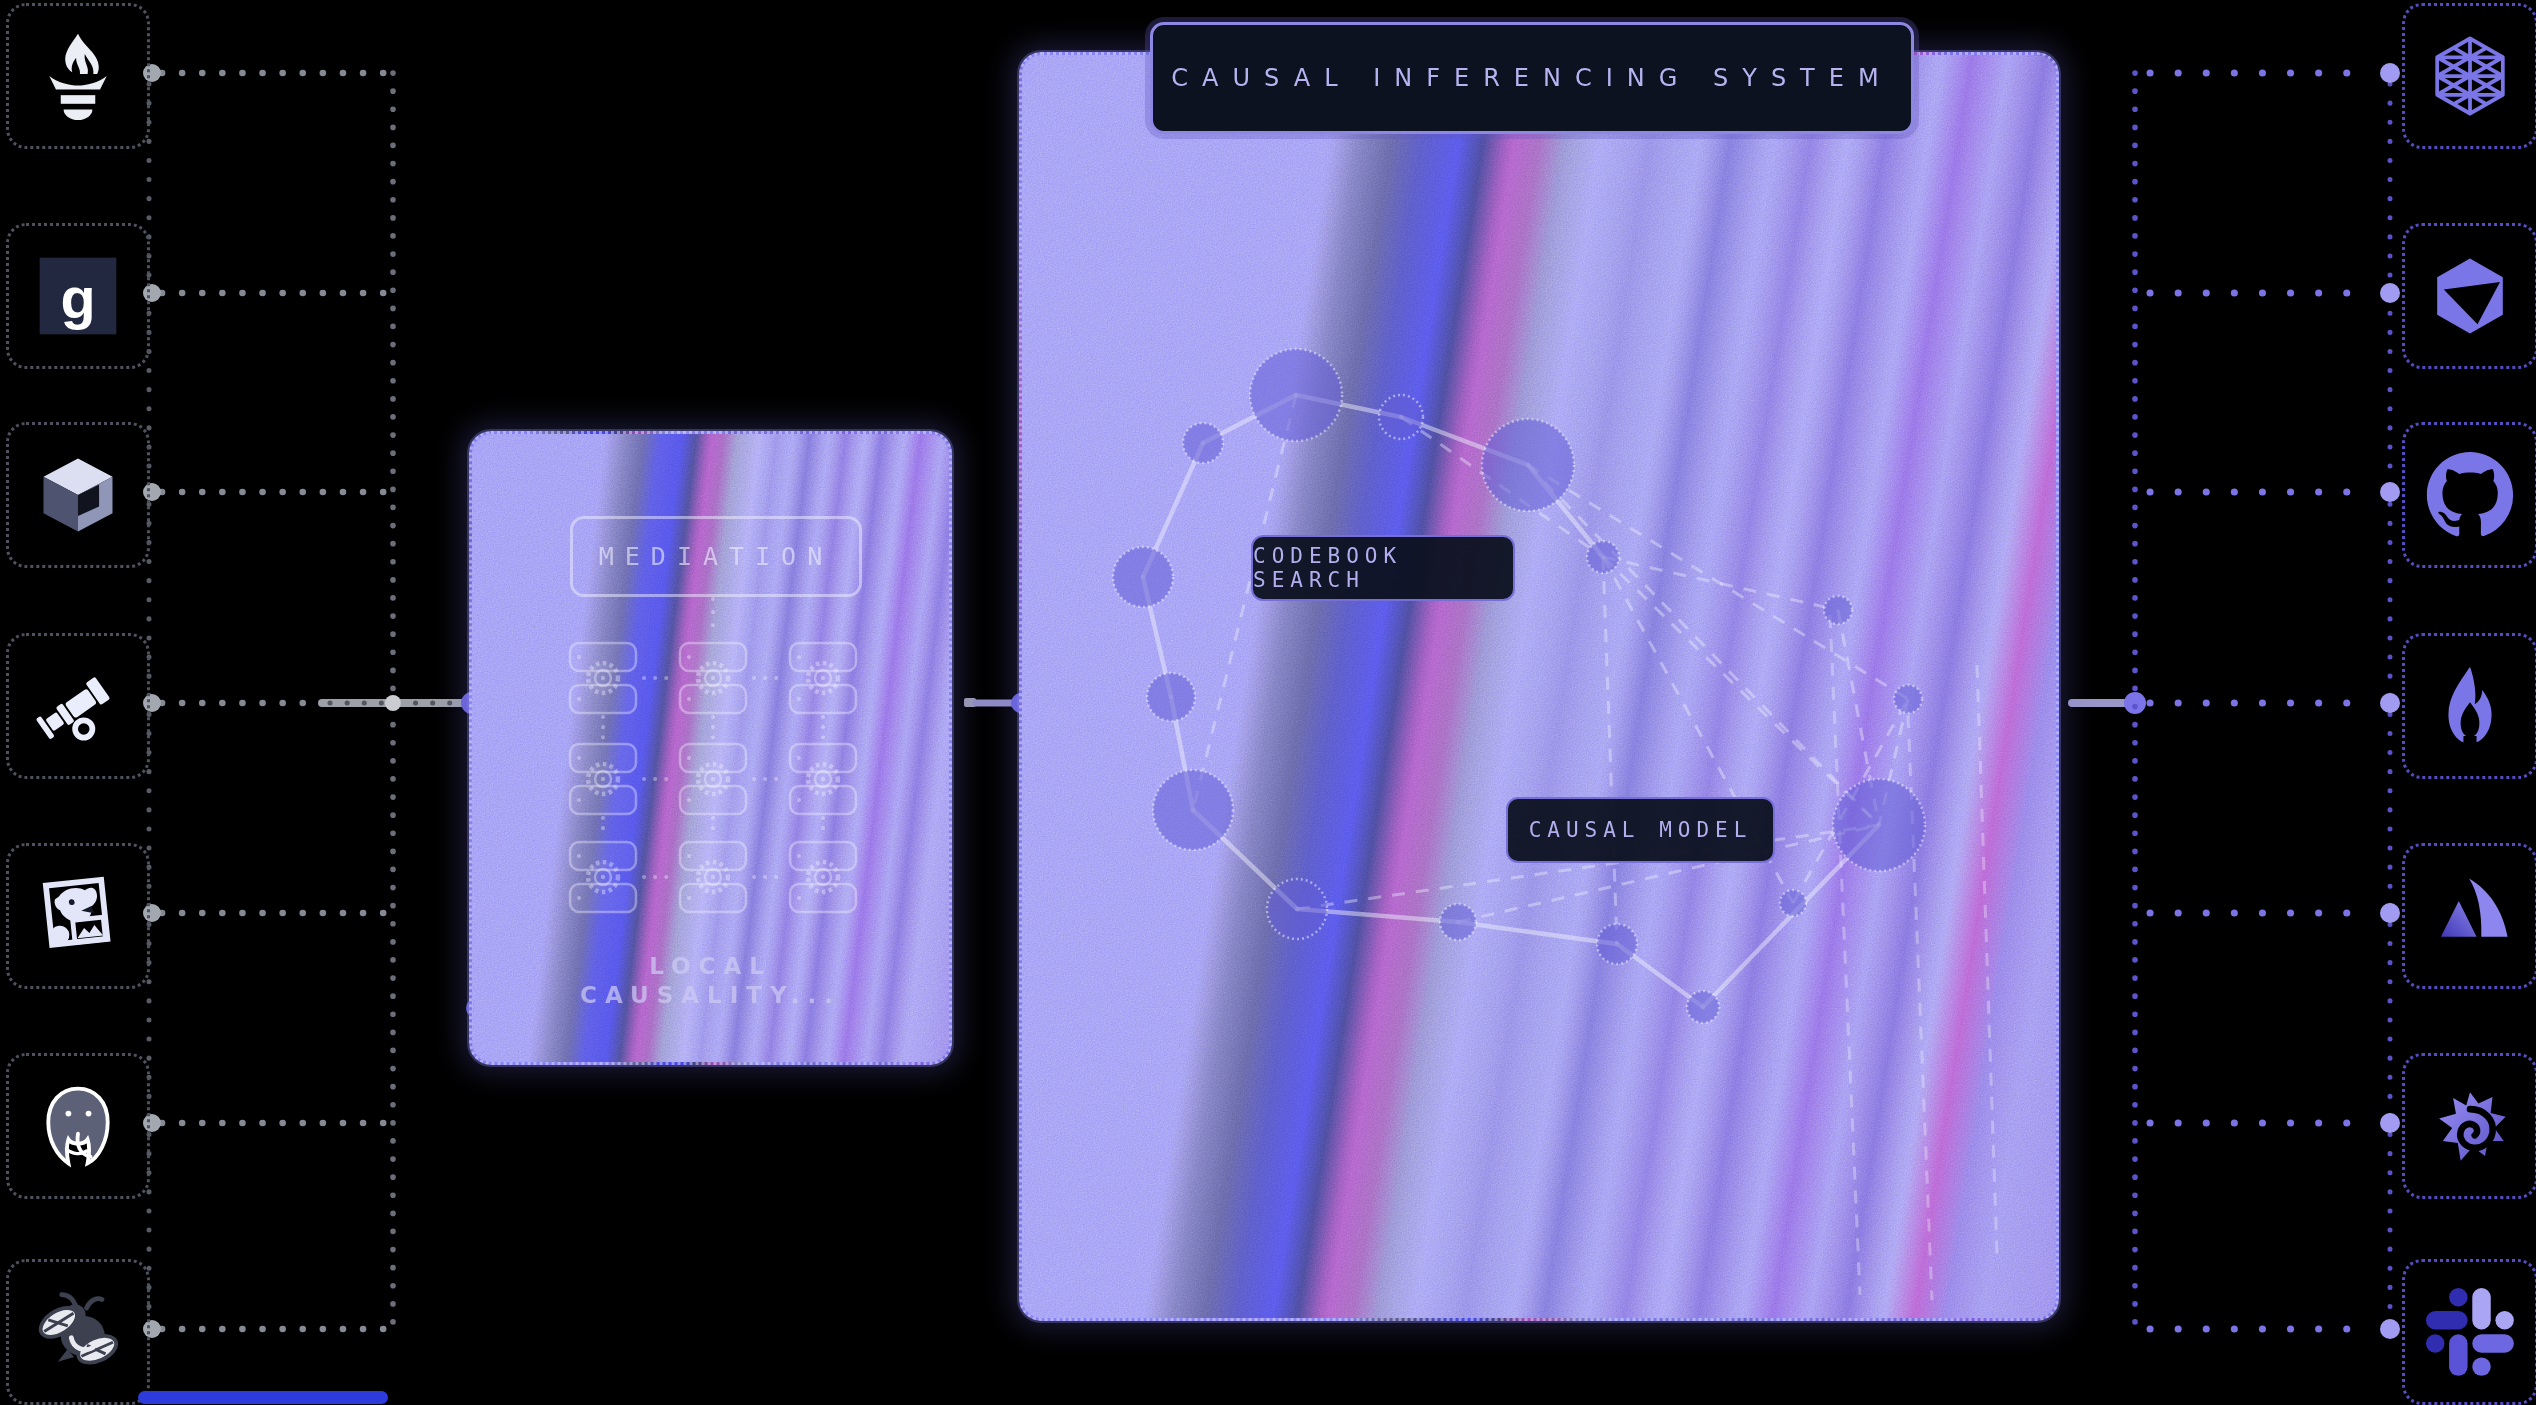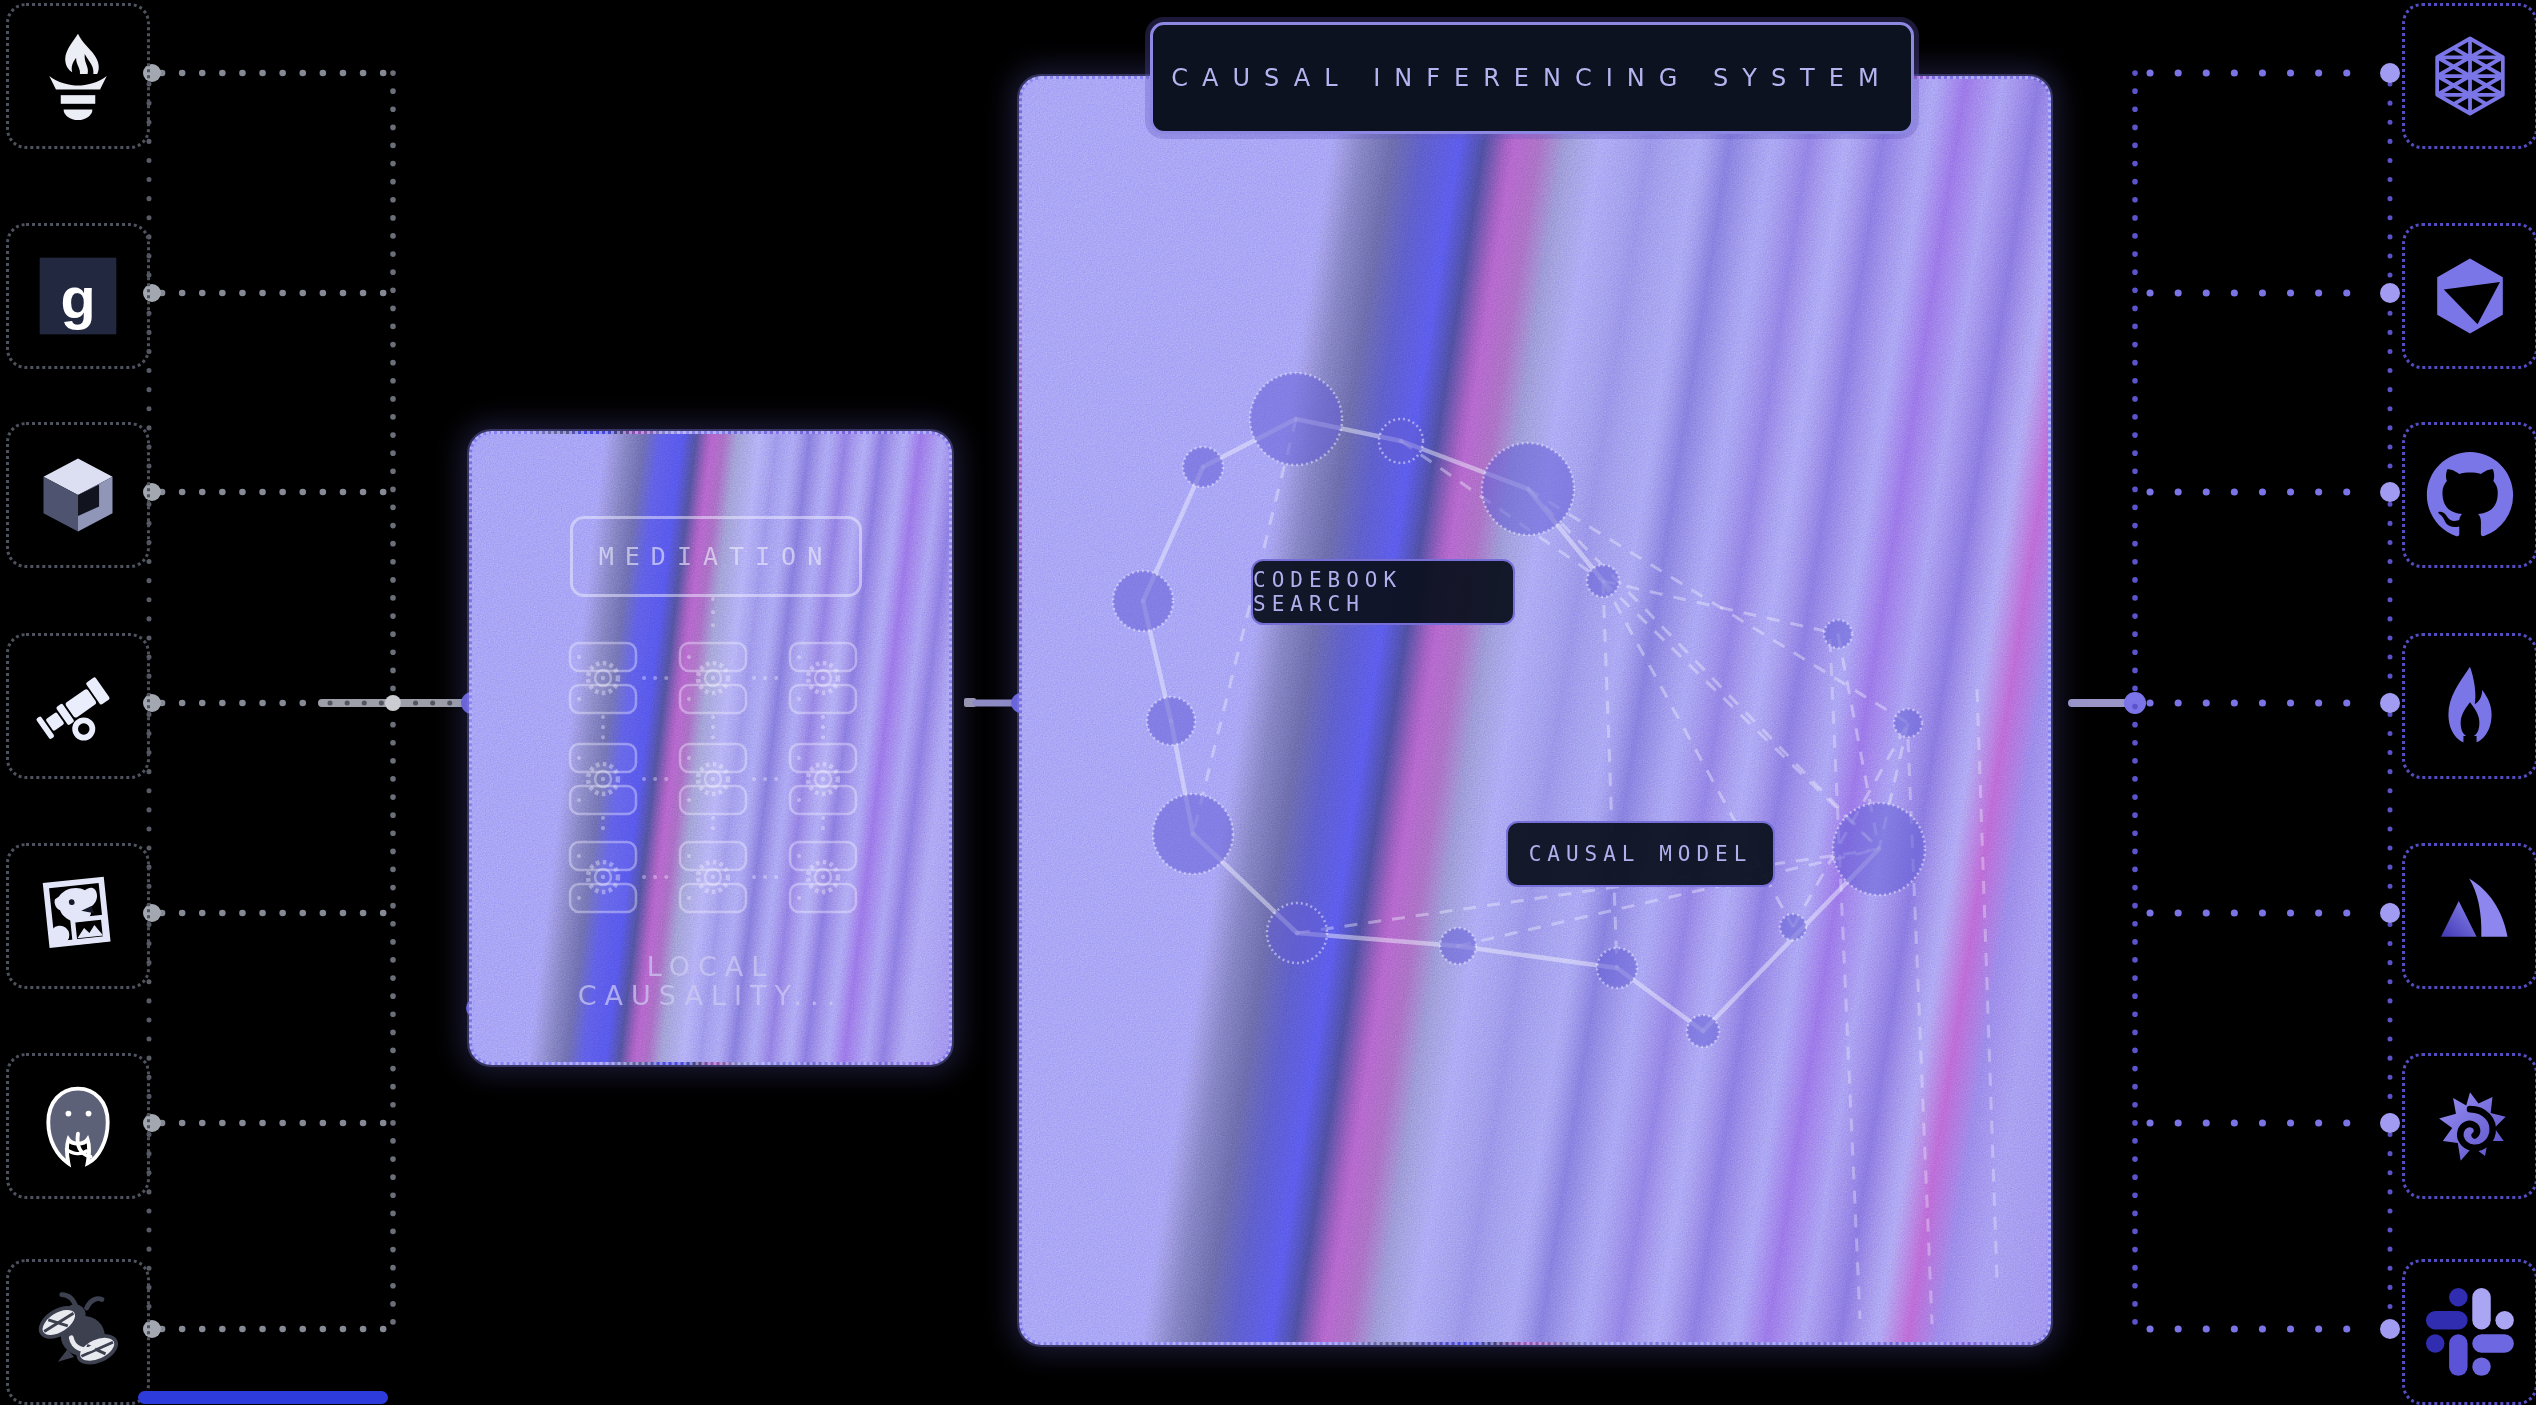--- a/index.html
+++ b/index.html
@@ -10,38 +10,38 @@
   .tile{position:absolute;display:flex;align-items:center;justify-content:center;border-radius:20px;z-index:2}
   .tile.l{border:3px dotted #4d525e;width:138px;height:140px;left:6px}
   .tile.r{border:3px dotted #544dc2;width:130px;height:140px;left:2402px}
   .panel{position:absolute;border-radius:22px;border:3px dotted rgba(226,224,252,.5);
          box-shadow:0 0 0 2px rgba(140,135,245,.30),0 0 28px 9px rgba(120,115,235,.22);z-index:2}
   #medbox{left:469px;top:388px;width:477px;height:628px;
     background:linear-gradient(97deg,#8782f2 0%,#8782f2 24%,#6a69ae 28%,#585895 31%,#4c4ce0 34%,#4646e6 38%,
     #42427e 40.5%,#9b51bb 43.5%,#8a58b0 45.5%,#8080c8 48%,#9a94f4 52%,#7d78e4 55%,#8e89f0 58%,#6b64d2 61%,
     #8e88f0 64.5%,#7466da 67.5%,#938bf2 71%,#6e62d6 74%,#9088f0 78%,#7a5fe0 81%,#8c82ee 85%,#7064d8 88%,
     #9188f0 92%,#7f74e6 100%);margin-top:43px;}
-  #centerbox{left:1019px;top:76px;width:1026px;height:1263px;
+  #centerbox{left:1019px;top:52px;width:1026px;height:1263px;
     background:linear-gradient(99deg,#8984f2 0%,#8984f2 26%,#6a69b0 28.5%,#56568e 31%,#4b4bb8 33.5%,#4949e8 36.5%,
     #3f3f80 38.5%,#9a52bc 41%,#8b5ab0 43%,#7b79c8 45%,#908cf2 48%,#7a76e0 52%,#8c88f0 56%,#6b66d4 58.5%,
     #8b86f0 62%,#7468dc 65%,#918af2 68%,#6f63d8 71%,#8d85f0 74.5%,#7a5fe0 77%,#8b80ee 80%,#6e61d6 83%,
-    #9288f0 86%,#a555c8 88.5%,#7a6ee2 91%,#887eec 94%,#7f76e8 100%);}
+    #9288f0 86%,#a555c8 88.5%,#7a6ee2 91%,#887eec 94%,#7f76e8 100%);padding-left:8px;}
   .grain{position:absolute;left:0;top:0;width:100%;height:100%;mix-blend-mode:overlay;opacity:.55;border-radius:20px;pointer-events:none}
   #titlebox{position:absolute;left:1150px;top:22px;width:758px;height:106px;background:#0c1220;
     border:3px solid #8d88e2;border-radius:14px;box-shadow:0 0 0 5px rgba(95,86,190,.30);z-index:6;
     display:flex;align-items:center;justify-content:center}
   #titlebox span{color:#b7b3f0;font-size:24px;letter-spacing:14px;font-weight:500}
   .pill{position:absolute;background:rgba(12,17,32,.95);border:2.5px solid #776fd8;border-radius:12px;z-index:5;
     display:flex;align-items:center;justify-content:center;font-family:"DejaVu Sans Mono",monospace}
   .pill span{color:#b3aeee;font-size:21px;letter-spacing:6px}
   #medlabel{position:absolute;left:98px;top:82px;width:286px;height:75px;border:3px solid rgba(240,240,255,.5);
     border-radius:14px;display:flex;align-items:center;justify-content:center;z-index:4}
   #medlabel span{color:rgba(238,238,252,.62);font-size:25px;letter-spacing:11px;font-family:"DejaVu Sans Mono",monospace}
   #medcaption{position:absolute;left:0;top:518px;width:100%;text-align:center;z-index:4;
-    color:rgba(205,203,242,.72);font-size:27px;font-weight:400;letter-spacing:8px;line-height:29px}
+    color:rgba(205,203,242,.72);font-size:23px;font-weight:700;letter-spacing:8px;line-height:29px}
   #cards,#graph{position:absolute;left:0;top:0;z-index:3}
   #bluebar{position:absolute;left:138px;top:1391px;width:250px;height:13px;background:#2d3bdc;border-radius:7px;z-index:2}
 </style>
 </head>
 <body>
 
 <div class="stage">
   <svg id="wires" width="2536" height="1405">
       <line x1="149" y1="84" x2="149" y2="1318" stroke="#565b66" stroke-width="5" stroke-linecap="round" stroke-dasharray="0.1 19"></line>
       <line x1="393" y1="73" x2="393" y2="1329" stroke="#6a6f79" stroke-width="5.6" stroke-linecap="round" stroke-dasharray="0.1 18"></line>

